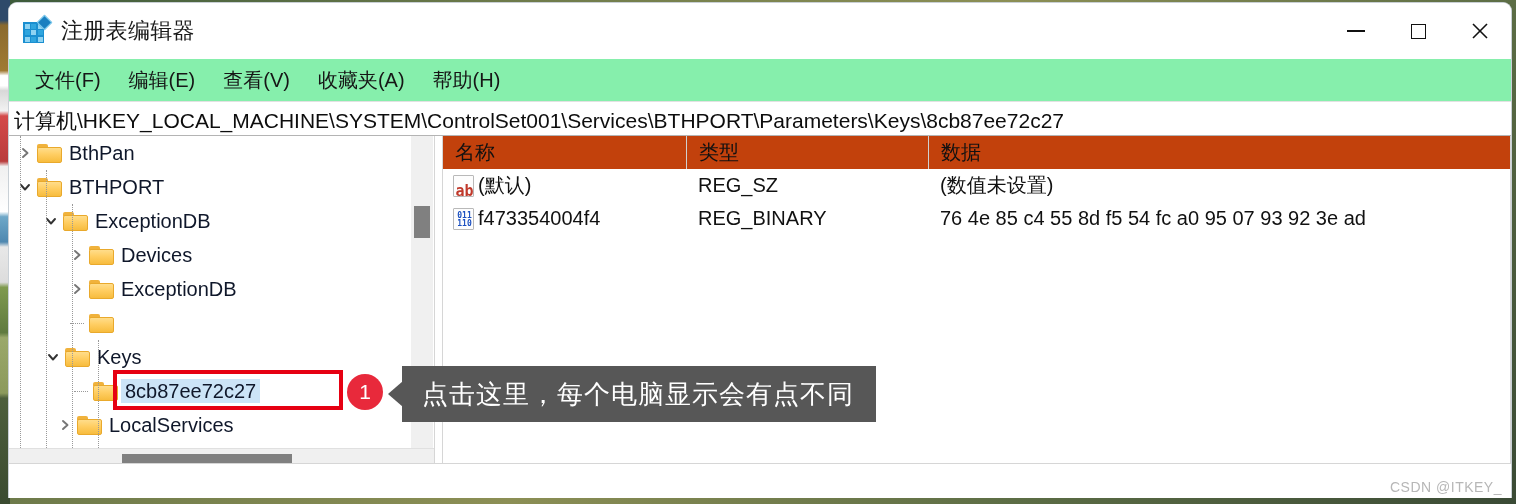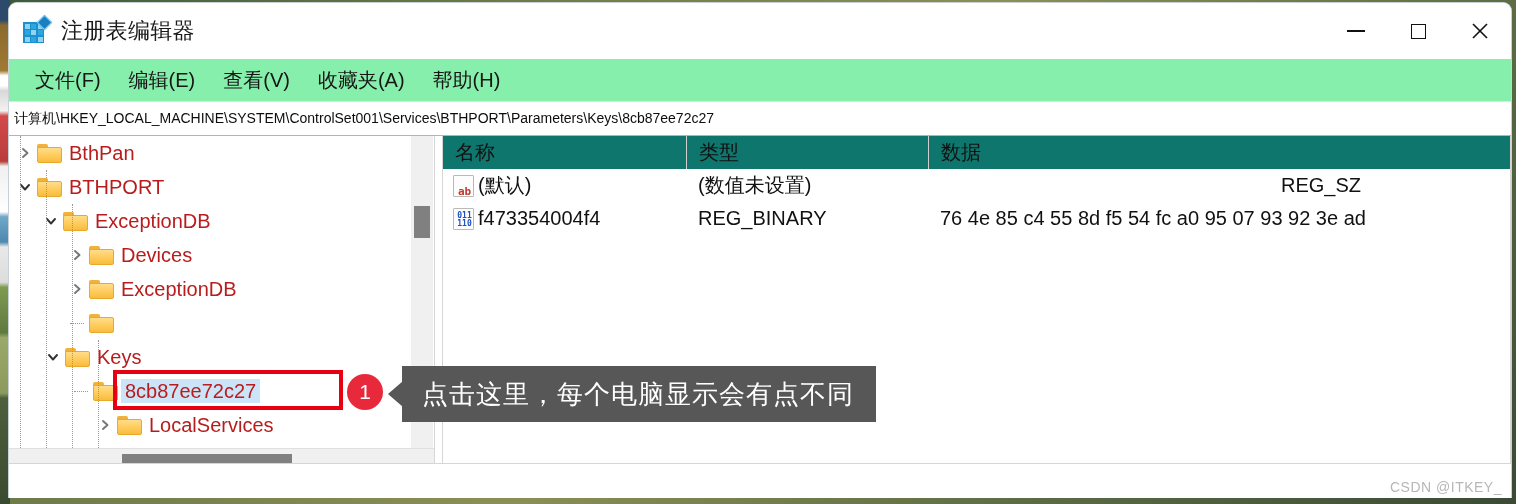--- a/index.html
+++ b/index.html
@@ -121,24 +121,24 @@
     color: #161616;
     padding: 2px 14px;
     white-space: nowrap;
   }
 
   
   #addressbar {
     height: 33px;
     background: #ffffff;
     display: flex;
-    align-items: center;
+    align-items: flex-end;
     padding-left: 5px;
     border-bottom: 1px solid #b4b4b4;
-    font-size: 14px;
+    font-size: 21px;
     color: #0d0d0d;
     white-space: nowrap;
     overflow: hidden;
   }
 
   
   #content {
     display: flex;
     height: 343px;
     background: #ffffff;
@@ -196,21 +196,21 @@
   .folder .body {
     position: absolute; left: 0; top: 3px;
     width: 25px; height: 16px;
     background: linear-gradient(180deg,#ffdd8b 0%, #ffce63 45%, #f7bc3e 100%);
     border-radius: 2px;
     border: 1px solid #e9a92c;
     box-sizing: border-box;
   }
   .tlabel {
     font-size: 20px;
-    color: #b91c1c;
+    color: #0f172a;
     line-height: 1;
   }
   .trow.selected .tlabel {
     background: #cce4f7;
     padding: 2px 4px;
     margin-left: -4px;
   }
 
   
   #tree-vscroll {
@@ -254,21 +254,21 @@
     flex: 1 1 auto;
     position: relative;
     background: #ffffff;
     overflow: hidden;
   }
   #listheader {
     height: 33px;
     display: flex;
     align-items: center;
     position: relative;
-    background: #0f766e;
+    background: #c2410c;
   }
   .lh-cell {
     font-size: 20px;
     color: #111;
     position: relative;
     box-sizing: border-box;
     padding-left: 12px;
     height: 33px;
     display: flex;
     align-items: center;
@@ -312,21 +312,21 @@
     overflow: hidden;
   }
   .vicon .t1, .vicon .t2 {
     position: absolute;
     left: 1px; width: 19px;
     text-align: center;
     font-size: 8px;
     font-weight: bold;
     line-height: 9px;
   }
-  .vicon.str .t1 { top: 10px; font-size: 11px; color: #c0392b; line-height: 11px; }
+  .vicon.str .t1 { top: 10px; font-size: 15px; color: #c0392b; line-height: 11px; }
   .vicon.bin .t1 { top: 2px; color: #1a4fc0; }
   .vicon.bin .t2 { top: 10px; color: #1a4fc0; }
 
   
   #listpane::after {
     content: "";
     position: absolute;
     right: 0; top: 0; bottom: 0;
     width: 1px;
     background: #d6d6d6;
@@ -541,21 +541,21 @@
             <div class="trow selected" style="padding-left: 60px;">
               <span class="twist leaf">
                 <span style="display:block;width:14px;border-top:1px dotted #999;"></span>
               </span>
               <span class="folder">
                 <span class="tab"></span>
                 <span class="body"></span>
               </span>
               <span class="tlabel">8cb87ee72c27</span>
             </div>
-            <div class="trow" style="padding-left: 84px;">
+            <div class="trow" style="padding-left: 44px;">
               <span class="twist">
                 <svg width="14" height="14" viewBox="0 0 14 14">
                   <polyline points="5,3 9.5,7 5,11" fill="none" stroke="currentColor" stroke-width="1.9" stroke-linecap="round" stroke-linejoin="round"></polyline>
                 </svg>
               </span>
               <span class="folder">
                 <span class="tab"></span>
                 <span class="body"></span>
               </span>
               <span class="tlabel">LocalServices</span>
@@ -586,22 +586,22 @@
         <div id="listbody">
 
         <div class="lrow">
               <div class="lc lc-name">
                 <span class="vicon str">
                   <span class="t1">ab</span>
                   <span class="t2"></span>
                 </span>
                 <span>(默认)</span>
               </div>
+              <div class="lc lc-type">REG_SZ</div>
               <div class="lc lc-data">(数值未设置)</div>
-              <div class="lc lc-type">REG_SZ</div>
             </div>
             <div class="lrow">
               <div class="lc lc-name">
                 <span class="vicon bin">
                   <span class="t1">011</span>
                   <span class="t2">110</span>
                 </span>
                 <span>f473354004f4</span>
               </div>
               <div class="lc lc-type">REG_BINARY</div>

